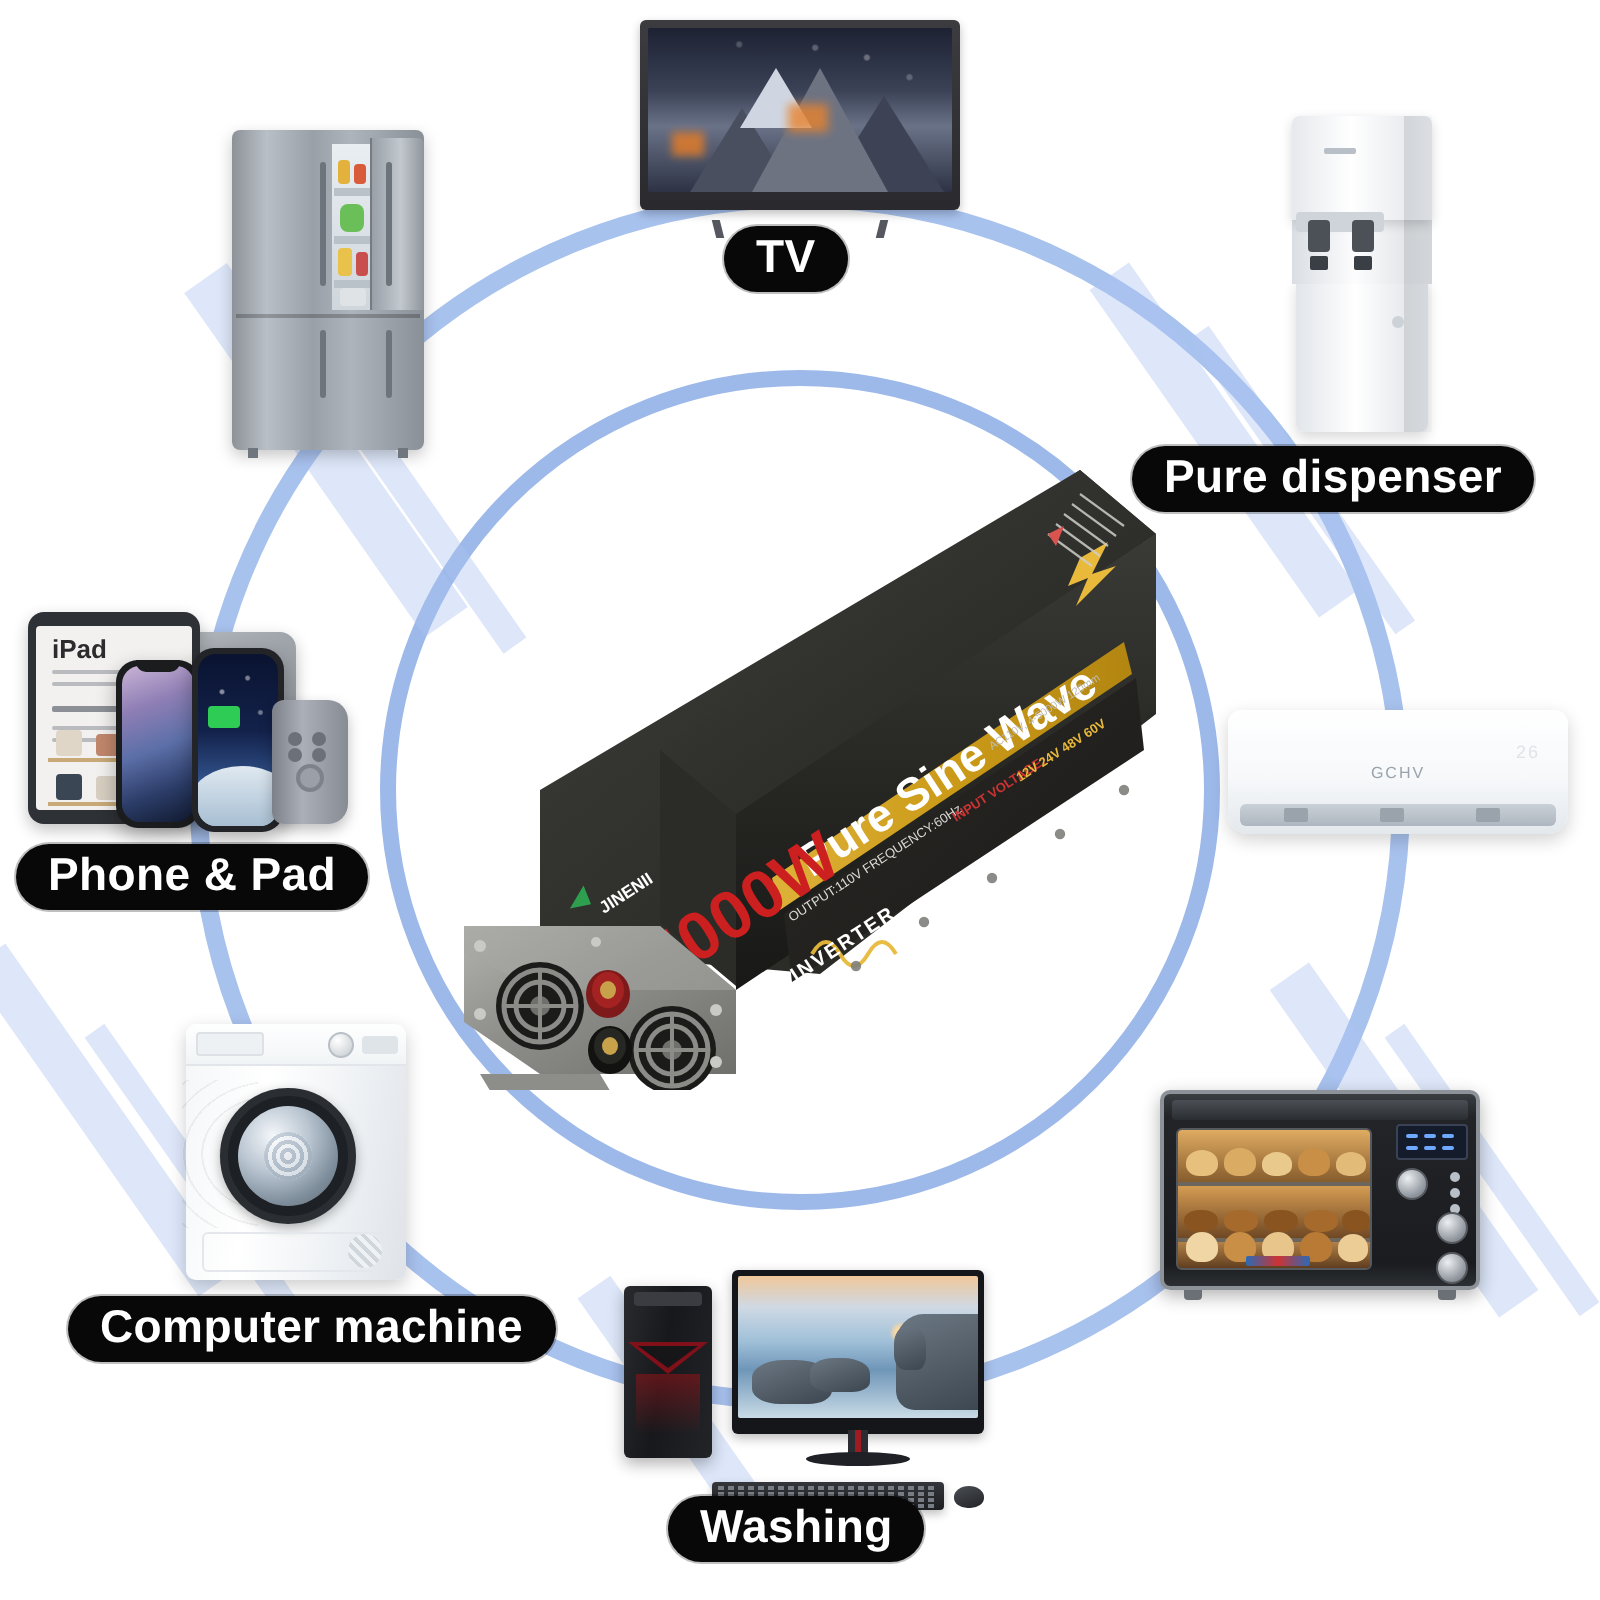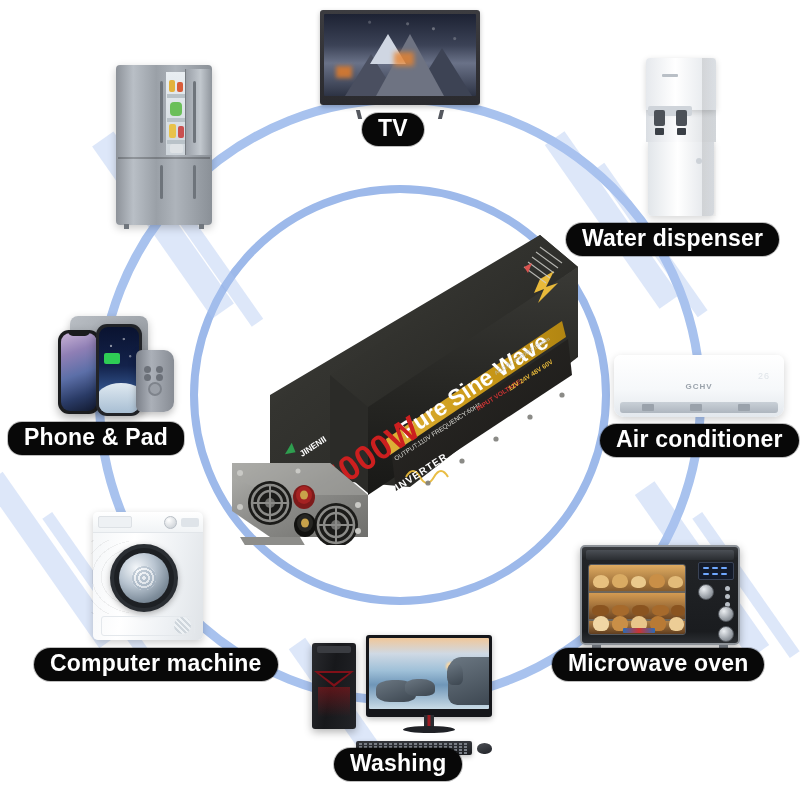--- a/index.html
+++ b/index.html
@@ -120,21 +120,21 @@
   .ctrl-stick{position:absolute;width:14px;height:14px;border-radius:50%;background:#9ba0a8;border:2px solid #7e838b;box-sizing:border-box;}
 
   
   .ac{position:absolute;left:0;top:0;width:170px;height:62px;}
   .ac-body{position:absolute;inset:0;border-radius:7px 7px 10px 10px;
     background:linear-gradient(180deg,#ffffff 0%,#f6f8fa 55%,#e3e8ed 100%);
     box-shadow:0 3px 9px rgba(0,0,0,.18);}
   .ac-vent{position:absolute;left:6px;right:6px;bottom:4px;height:11px;border-radius:3px;
     background:linear-gradient(180deg,#c9d0d7,#aeb6bf);}
   .ac-fin{position:absolute;top:2px;width:12px;height:7px;background:#9aa2ab;border-radius:1px;}
-  .ac-logo{position:absolute;left:50%;transform:translateX(-50%);top:27px;font-size:8px;color:#9aa2ab;letter-spacing:1px;font-weight:bold;}
+  .ac-logo{position:absolute;left:50%;transform:translateX(-50%);top:27px;font-size:8px;color:#9aa2ab;letter-spacing:1px;font-weight:normal;}
   .ac-disp{position:absolute;right:14px;top:16px;font-size:9px;color:#dfe4e9;letter-spacing:1px;}
 
   
   .wm{position:absolute;left:0;top:0;width:110px;height:128px;}
   .wm-body{position:absolute;inset:0;border-radius:5px;
     background:linear-gradient(100deg,#f4f6f8 0%,#ffffff 35%,#eef1f4 70%,#dfe3e7 100%);
     box-shadow:0 3px 9px rgba(0,0,0,.2);}
   .wm-top{position:absolute;left:0;right:0;top:0;height:20px;border-radius:5px 5px 0 0;
     background:linear-gradient(180deg,#ffffff,#f1f4f6);border-bottom:1px solid #e2e6ea;}
   .wm-dial{position:absolute;right:26px;top:4px;width:13px;height:13px;border-radius:50%;
@@ -401,27 +401,45 @@
       <div class="wd-logo"></div>
       <div class="wd-panel"></div>
       <div class="wd-tap" style="left:14px;top:52px;"></div>
       <div class="wd-tap" style="left:36px;top:52px;"></div>
       <div class="wd-tapbtn" style="left:15px;top:70px;"></div>
       <div class="wd-tapbtn" style="left:37px;top:70px;"></div>
       <div class="wd-side"></div>
       <div class="wd-dot" style="right:18px;top:100px;"></div>
     </div>
   </div>
-  <div class="pill" style="left:566px;top:223px;">Water dispenser</div>
+  <div class="pill" style="left:566px;top:223px;">Pure dispenser</div>
 
   <div class="appl" style="left:8px;top:298px;width:175px;height:122px;">
     <div class="pp">
 
       <div class="pad" style="left:62px;top:18px;width:78px;height:92px;background:linear-gradient(135deg,#b9bec4,#82878d);"></div>
 
+      <div class="pad pad-dark" style="left:6px;top:8px;width:86px;height:106px;">
+        <div class="pad-scr">
+          <div style="position:absolute;left:8px;top:4px;font-size:13px;font-weight:bold;color:#2c2c2e;font-family:'Liberation Sans',sans-serif;">iPad</div>
+          <div class="pad-txt" style="left:8px;top:22px;width:52px;height:2px;"></div>
+          <div class="pad-txt" style="left:8px;top:28px;width:40px;height:2px;"></div>
+          <div class="pad-txt" style="left:8px;top:40px;width:46px;height:3px;background:#8c9096;"></div>
+          <div class="pad-txt" style="left:8px;top:50px;width:58px;height:2px;"></div>
+          <div class="pad-txt" style="left:8px;top:56px;width:34px;height:2px;"></div>
+          <div style="position:absolute;left:6px;top:66px;right:6px;height:2px;background:#c8a977;"></div>
+          <div class="pad-ic" style="left:10px;top:52px;width:13px;height:13px;background:#e0d6c8;"></div>
+          <div class="pad-ic" style="left:30px;top:54px;width:12px;height:11px;background:#c1876c;"></div>
+          <div class="pad-ic" style="left:48px;top:52px;width:13px;height:13px;background:#2f3136;"></div>
+          <div style="position:absolute;left:6px;top:88px;right:6px;height:2px;background:#c8a977;"></div>
+          <div class="pad-ic" style="left:10px;top:74px;width:13px;height:13px;background:#3a4654;"></div>
+          <div class="pad-ic" style="left:30px;top:75px;width:12px;height:12px;background:#d8cfc2;"></div>
+          <div class="pad-ic" style="left:50px;top:74px;width:13px;height:13px;background:#8a5d3b;"></div>
+        </div>
+      </div>
 
       <div class="phone ph-x" style="left:50px;top:32px;width:42px;height:84px;">
         <div class="notch"></div>
         <div class="ph-x-scr"></div>
       </div>
 
       <div class="phone ph-s" style="left:88px;top:26px;width:46px;height:92px;">
         <div class="ph-s-scr">
           <div class="badge" style="left:5px;top:26px;width:16px;height:11px;"></div>
           <div class="ph-wave"></div>
@@ -430,35 +448,34 @@
 
       <div class="ctrl" style="left:128px;top:52px;width:38px;height:62px;">
         <div class="ctrl-stick" style="left:12px;top:32px;"></div>
         <div class="ctrl-b" style="left:8px;top:16px;"></div>
         <div class="ctrl-b" style="left:20px;top:16px;"></div>
         <div class="ctrl-b" style="left:8px;top:24px;"></div>
         <div class="ctrl-b" style="left:20px;top:24px;"></div>
       </div>
     </div>
   </div>
-  <div class="pill" style="left:8px;top:422px;border-radius:14px;">Phone &amp; Pad</div>
+  <div class="pill" style="left:8px;top:422px;">Phone &amp; Pad</div>
 
   <div class="appl" style="left:614px;top:355px;width:170px;height:62px;">
     <div class="ac">
       <div class="ac-body"></div>
       <div class="ac-disp">26</div>
       <div class="ac-logo">GCHV</div>
       <div class="ac-vent">
         <div class="ac-fin" style="left:22px;"></div>
         <div class="ac-fin" style="left:70px;"></div>
         <div class="ac-fin" style="left:118px;"></div>
       </div>
     </div>
   </div>
-  <div class="pill" style="left:600px;top:424px;">Air conditioner</div>
 
   <div class="appl" style="left:93px;top:512px;width:110px;height:128px;">
     <div class="wm">
       <div class="wm-body"></div>
       <div class="wm-rings"></div>
       <div class="wm-top">
         <div class="wm-drw"></div>
         <div class="wm-dial"></div>
         <div class="wm-scr"></div>
       </div>
@@ -522,21 +539,20 @@
         <div class="mo-btn" style="right:6px;top:32px;"></div>
         <div class="mo-btn" style="right:6px;top:40px;"></div>
         <div class="mo-knob" style="top:22px;right:22px;"></div>
         <div class="mo-knob" style="top:44px;"></div>
         <div class="mo-knob" style="top:64px;"></div>
       </div>
       <div class="mo-foot" style="left:12px;"></div>
       <div class="mo-foot" style="right:12px;"></div>
     </div>
   </div>
-  <div class="pill" style="left:552px;top:648px;">Microwave oven</div>
 
   <div class="appl" style="left:312px;top:635px;width:180px;height:120px;">
     <div class="cp">
       <div class="tower">
         <div class="tower-top"></div>
         <div class="tower-v"></div>
         <div class="tower-v2"></div>
         <div class="tower-glow"></div>
       </div>
       <div class="mon">

